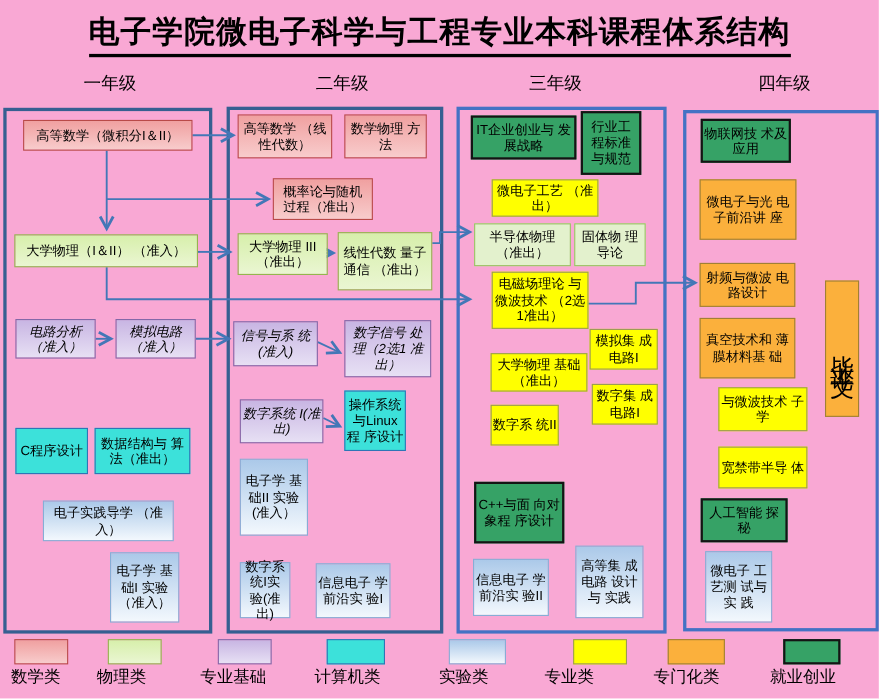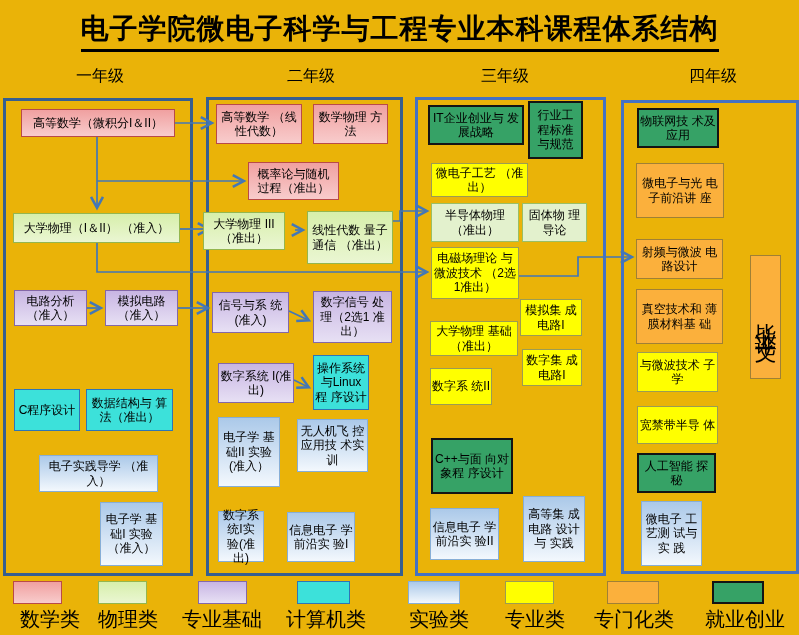--- a/index.html
+++ b/index.html
@@ -1,39 +1,39 @@
 <!DOCTYPE html>
 <html><head>
 <meta charset="utf-8">
 <style>
   html,body{margin:0;padding:0;background:#fff;}
-  #canvas{position:relative;width:799px;height:635px;background:#eab308;overflow:hidden;
+  #canvas{position:relative;width:799px;height:635px;background:#f9a8d4;overflow:hidden;
           font-family:"Liberation Sans","DejaVu Sans",sans-serif;color:#000;}
   .title-wrap{position:absolute;left:0;top:10px;width:799px;text-align:center;}
   .title-text{display:inline-block;font-size:28px;font-weight:bold;letter-spacing:1px;
               border-bottom:3px solid #000;padding-bottom:1px;}
   .grade-header{position:absolute;font-size:16px;text-align:center;}
   .grade-col{position:absolute;background:transparent;}
   .bc-dark{border:3px solid #365f91;}
   .bc-blue{border:3px solid #4472c4;}
   svg.wires{position:absolute;left:0;top:0;pointer-events:none;}
   .box{position:absolute;display:flex;align-items:center;justify-content:center;
        text-align:center;font-size:12px;line-height:1.2;padding:1px;box-sizing:border-box;}
   .vert{writing-mode:vertical-rl;font-size:22px;letter-spacing:6px;font-weight:500;}
   .cat-math{background:linear-gradient(#f0a0a0,#f8cccc);border:1.5px solid #b94a48;}
   .cat-physics{background:linear-gradient(#d7efab,#eaf6d2);border:1.5px solid #94b64e;}
   .cat-physics-pale{background:#e3f1cd;border:1.5px solid #9abf63;}
-  .cat-probase{background:linear-gradient(#c8b5e3,#e7e0f4);border:1.5px solid #8468a8;}
+  .cat-probase{background:linear-gradient(#c8b5e3,#e7e0f4);border:1.5px solid #8468a8;font-style:italic;}
   .cat-computer{background:#3ce1da;border:1.5px solid #2e75b6;}
   .cat-lab{background:linear-gradient(#abc9e9,#f3f8fd);border:1.5px solid #87aed6;}
-  .cat-major{background:#ffff00;border:1.5px solid #9c9c52;}
+  .cat-major{background:#ffff00;border:1.5px solid #9c9c52;margin-left:16px;}
   .cat-specialized{background:#fbb03c;border:1.5px solid #a08035;}
   .cat-career{background:#36a266;border:2px solid #141414;}
   .lg-swatch{position:absolute;box-sizing:border-box;}
-  .lg-label{position:absolute;font-size:20px;text-align:right;}
+  .lg-label{position:absolute;font-size:15px;text-align:left;}
 </style>
 </head>
 <body>
 
 <div id="canvas">
 
   <div class="title-wrap">
     <span class="title-text">电子学院微电子科学与工程专业本科课程体系结构</span>
   </div>
 
@@ -74,28 +74,27 @@
   <div class="box cat-probase" style="left:14px;top:290px;width:73px;height:36px">电路分析 （准入）</div>
   <div class="box cat-probase" style="left:105px;top:290px;width:73px;height:36px">模拟电路 （准入）</div>
   <div class="box cat-computer" style="left:14px;top:389px;width:66px;height:42px">C程序设计</div>
   <div class="box cat-computer" style="left:86px;top:389px;width:87px;height:42px">数据结构与 算法（准出）</div>
   <div class="box cat-lab" style="left:39px;top:455px;width:119px;height:37px">电子实践导学 （准入）</div>
   <div class="box cat-lab" style="left:100px;top:502px;width:63px;height:64px">电子学 基础I 实验 （准入）</div>
 
   <div class="box cat-math" style="left:216px;top:104px;width:86px;height:40px">高等数学 （线性代数）</div>
   <div class="box cat-math" style="left:313px;top:104px;width:75px;height:40px">数学物理 方法</div>
   <div class="box cat-math" style="left:248px;top:162px;width:91px;height:38px">概率论与随机 过程（准出）</div>
-  <div class="box cat-physics" style="left:203px;top:212px;width:82px;height:38px">大学物理 III（准出）</div>
+  <div class="box cat-physics" style="left:216px;top:212px;width:82px;height:38px">大学物理 III（准出）</div>
   <div class="box cat-physics" style="left:307px;top:211px;width:86px;height:53px">线性代数 量子通信 （准出）</div>
   <div class="box cat-probase" style="left:212px;top:292px;width:77px;height:41px">信号与系 统(准入)</div>
   <div class="box cat-probase" style="left:313px;top:291px;width:79px;height:52px">数字信号 处理（2选1 准出）</div>
   <div class="box cat-probase" style="left:218px;top:363px;width:76px;height:40px">数字系统 I(准出)</div>
   <div class="box cat-computer" style="left:313px;top:355px;width:56px;height:55px">操作系统 与Linux程 序设计</div>
   <div class="box cat-lab" style="left:218px;top:417px;width:62px;height:70px">电子学 基础II 实验 (准入）</div>
-  <div class="box cat-lab" style="left:297px;top:419px;width:71px;height:53px">无人机飞 控应用技 术实训</div>
   <div class="box cat-lab" style="left:218px;top:511px;width:46px;height:51px">数字系 统I实 验(准出)</div>
   <div class="box cat-lab" style="left:287px;top:512px;width:68px;height:50px">信息电子 学前沿实 验I</div>
 
   <div class="box cat-career" style="left:428px;top:105px;width:96px;height:40px">IT企业创业与 发展战略</div>
   <div class="box cat-career" style="left:528px;top:101px;width:55px;height:58px">行业工 程标准 与规范</div>
   <div class="box cat-major" style="left:431px;top:163px;width:97px;height:34px">微电子工艺 （准出）</div>
   <div class="box cat-physics-pale" style="left:431px;top:203px;width:88px;height:39px">半导体物理 （准出）</div>
   <div class="box cat-physics-pale" style="left:522px;top:203px;width:65px;height:39px">固体物 理导论</div>
   <div class="box cat-major" style="left:431px;top:247px;width:88px;height:52px">电磁场理论 与微波技术 （2选1准出）</div>
   <div class="box cat-major" style="left:520px;top:299px;width:62px;height:37px">模拟集 成电路I</div>

